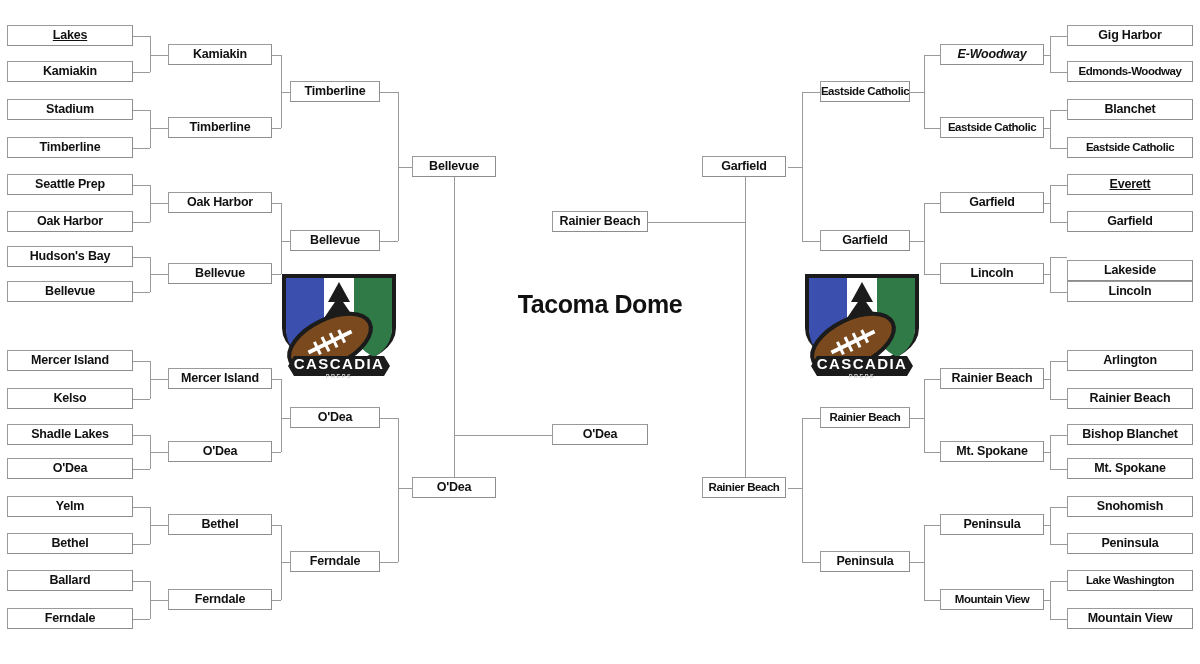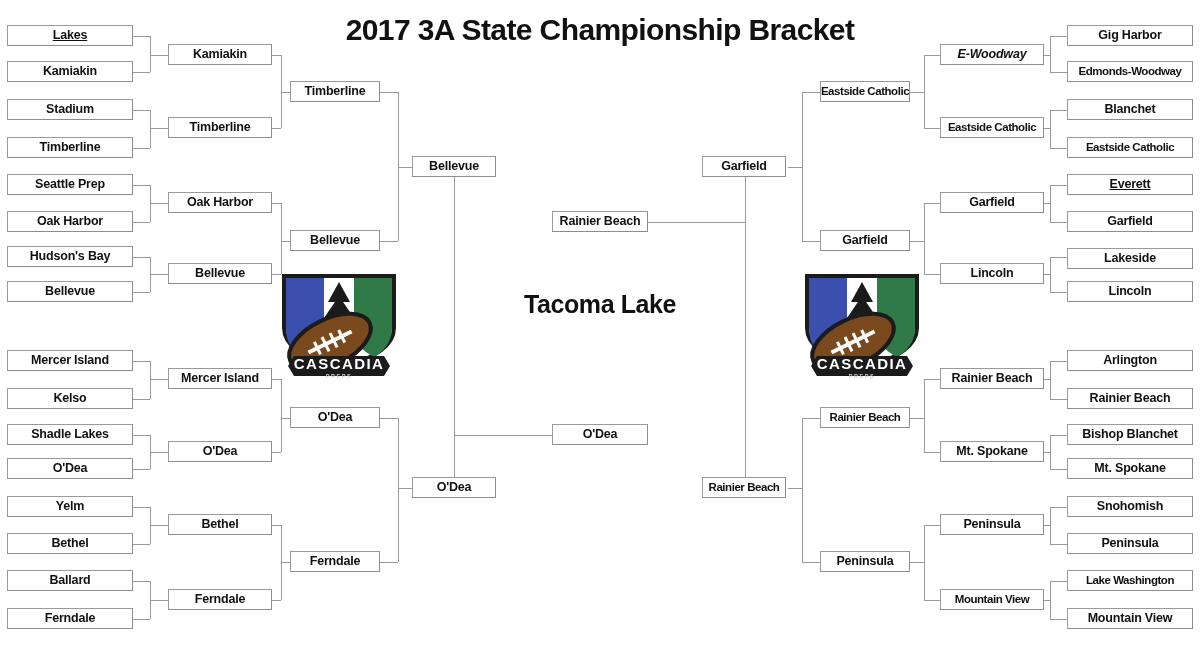--- a/index.html
+++ b/index.html
@@ -89,24 +89,23 @@
 
   
   .logo{position:absolute;width:134px;height:112px;}
   .logo svg{display:block;width:100%;height:100%;}
 </style>
 </head>
 <body>
 
 <div id="bracket">
 
-  <div class="title">2017 3A State Championship Bracket</div>
 
   <div class="gameinfo">
-    <div>Tacoma Lake</div>
+    <div>Tacoma Dome</div>
   </div>
 
   <div class="logo" style="left:272px;top:270px;">
     <svg viewBox="0 0 134 112" xmlns="http://www.w3.org/2000/svg">
       <g>
         <path d="M12 6 H122 V58 C122 78 98 90 67 98 C36 90 12 78 12 58 Z" fill="#ffffff" stroke="#1b1b1b" stroke-width="4"></path>
         <path d="M14 8 H52 V58 C52 72 42 81 30 87 C20 81 14 72 14 58 Z" fill="#3b4fae"></path>
         <path d="M82 8 H120 V58 C120 72 112 81 102 87 C90 81 82 72 82 58 Z" fill="#2f7a46"></path>
         <path d="M52 8 H82 V60 C82 78 72 88 67 93 C62 88 52 78 52 60 Z" fill="#ffffff"></path>
         <g fill="#1b1b1b">
@@ -319,21 +318,21 @@
   <div class="box r4" style="left:412px;top:477px;">O'Dea</div>
 
   <div class="box fin" style="left:552px;top:424px;">O'Dea</div>
 
   <div class="box r1" style="left:1067px;top:25px;">Gig Harbor</div>
   <div class="box r1 tight" style="left:1067px;top:61px;">Edmonds-Woodway</div>
   <div class="box r1" style="left:1067px;top:99px;">Blanchet</div>
   <div class="box r1 tight" style="left:1067px;top:137px;">Eastside Catholic</div>
   <div class="box r1" style="left:1067px;top:174px;text-decoration:underline;">Everett</div>
   <div class="box r1" style="left:1067px;top:211px;">Garfield</div>
-  <div class="box r1" style="left:1067px;top:248px;">Lakeside</div>
+  <div class="box r1" style="left:1067px;top:260px;">Lakeside</div>
   <div class="box r1" style="left:1067px;top:281px;">Lincoln</div>
   <div class="box r1" style="left:1067px;top:350px;">Arlington</div>
   <div class="box r1" style="left:1067px;top:388px;">Rainier Beach</div>
   <div class="box r1" style="left:1067px;top:424px;">Bishop Blanchet</div>
   <div class="box r1" style="left:1067px;top:458px;">Mt. Spokane</div>
   <div class="box r1" style="left:1067px;top:496px;">Snohomish</div>
   <div class="box r1" style="left:1067px;top:533px;">Peninsula</div>
   <div class="box r1 tight" style="left:1067px;top:570px;">Lake Washington</div>
   <div class="box r1" style="left:1067px;top:608px;">Mountain View</div>
 

